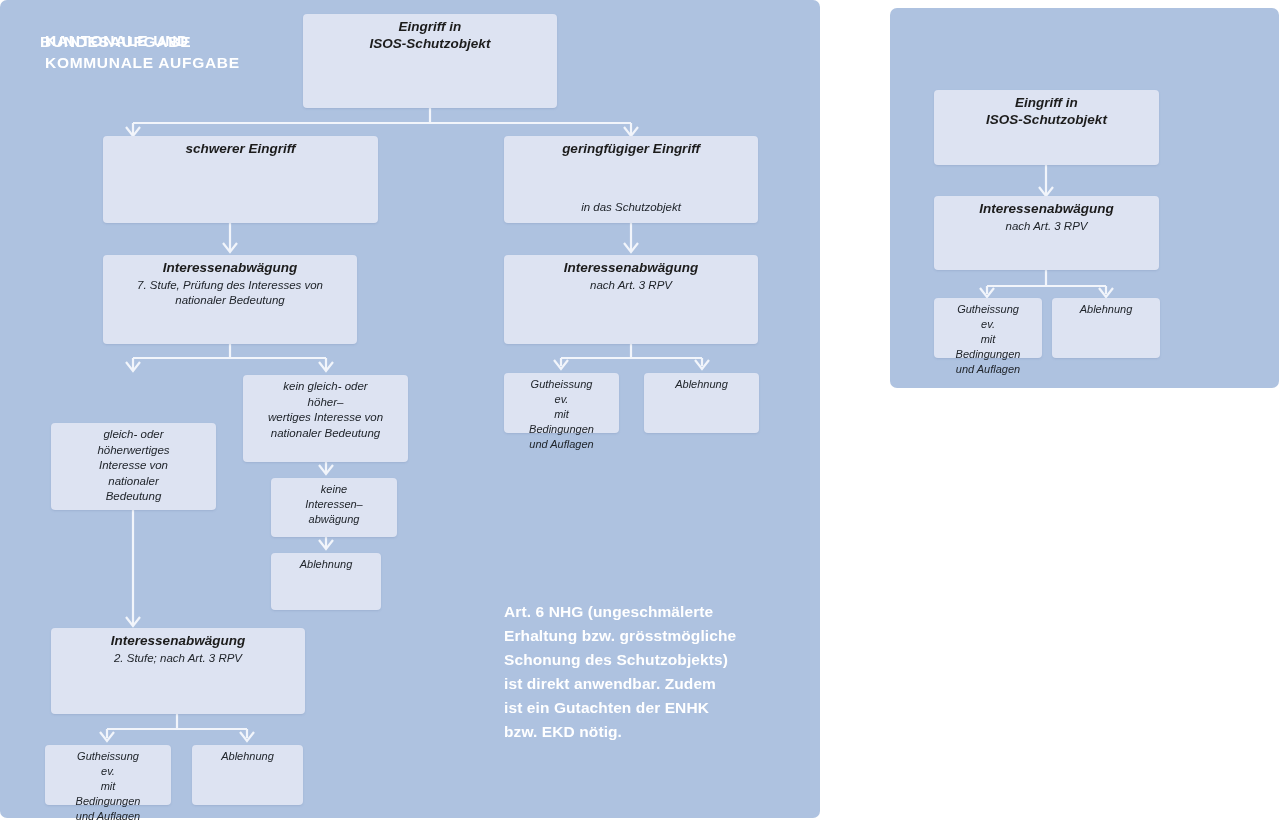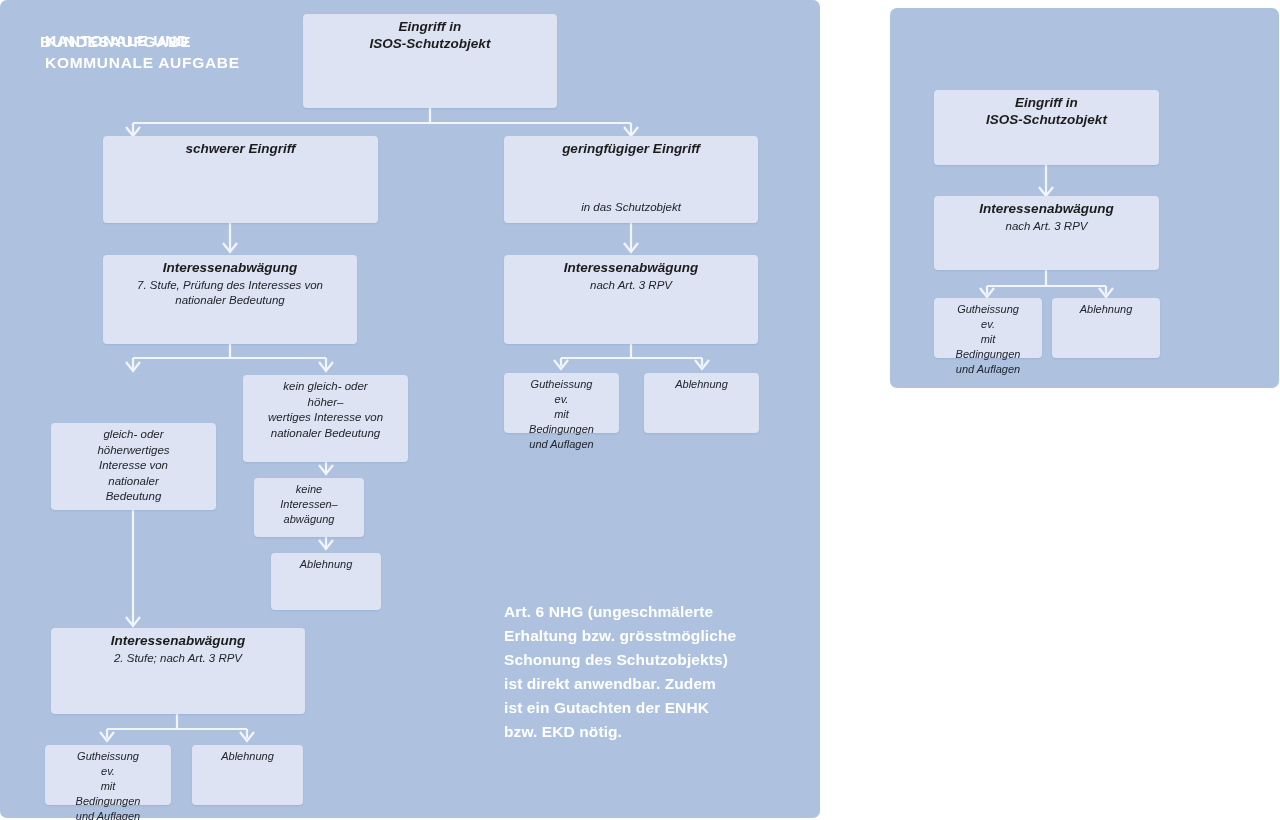--- a/index.html
+++ b/index.html
@@ -188,21 +188,21 @@
 Interesse von nationaler
 Bedeutung</div>
 </div>
 
 <div class="node plain" id="n-kein-gleich" style="left:243px;top:375px;width:165px;height:87px;">
   <div class="t2">kein gleich- oder höher–
 wertiges Interesse von
 nationaler Bedeutung</div>
 </div>
 
-<div class="node small" id="n-keine-abw" style="left:254px;top:478px;width:110px;height:59px;">
+<div class="node small" id="n-keine-abw" style="left:271px;top:478px;width:126px;height:59px;">
   <div class="t2">keine
 Interessen–
 abwägung</div>
 </div>
 
 <div class="node small" id="n-ablehnung-mitte" style="left:271px;top:553px;width:110px;height:57px;">
   <div class="t2">Ablehnung</div>
 </div>
 
 <div class="node" id="n-abw2" style="left:51px;top:628px;width:254px;height:86px;">

